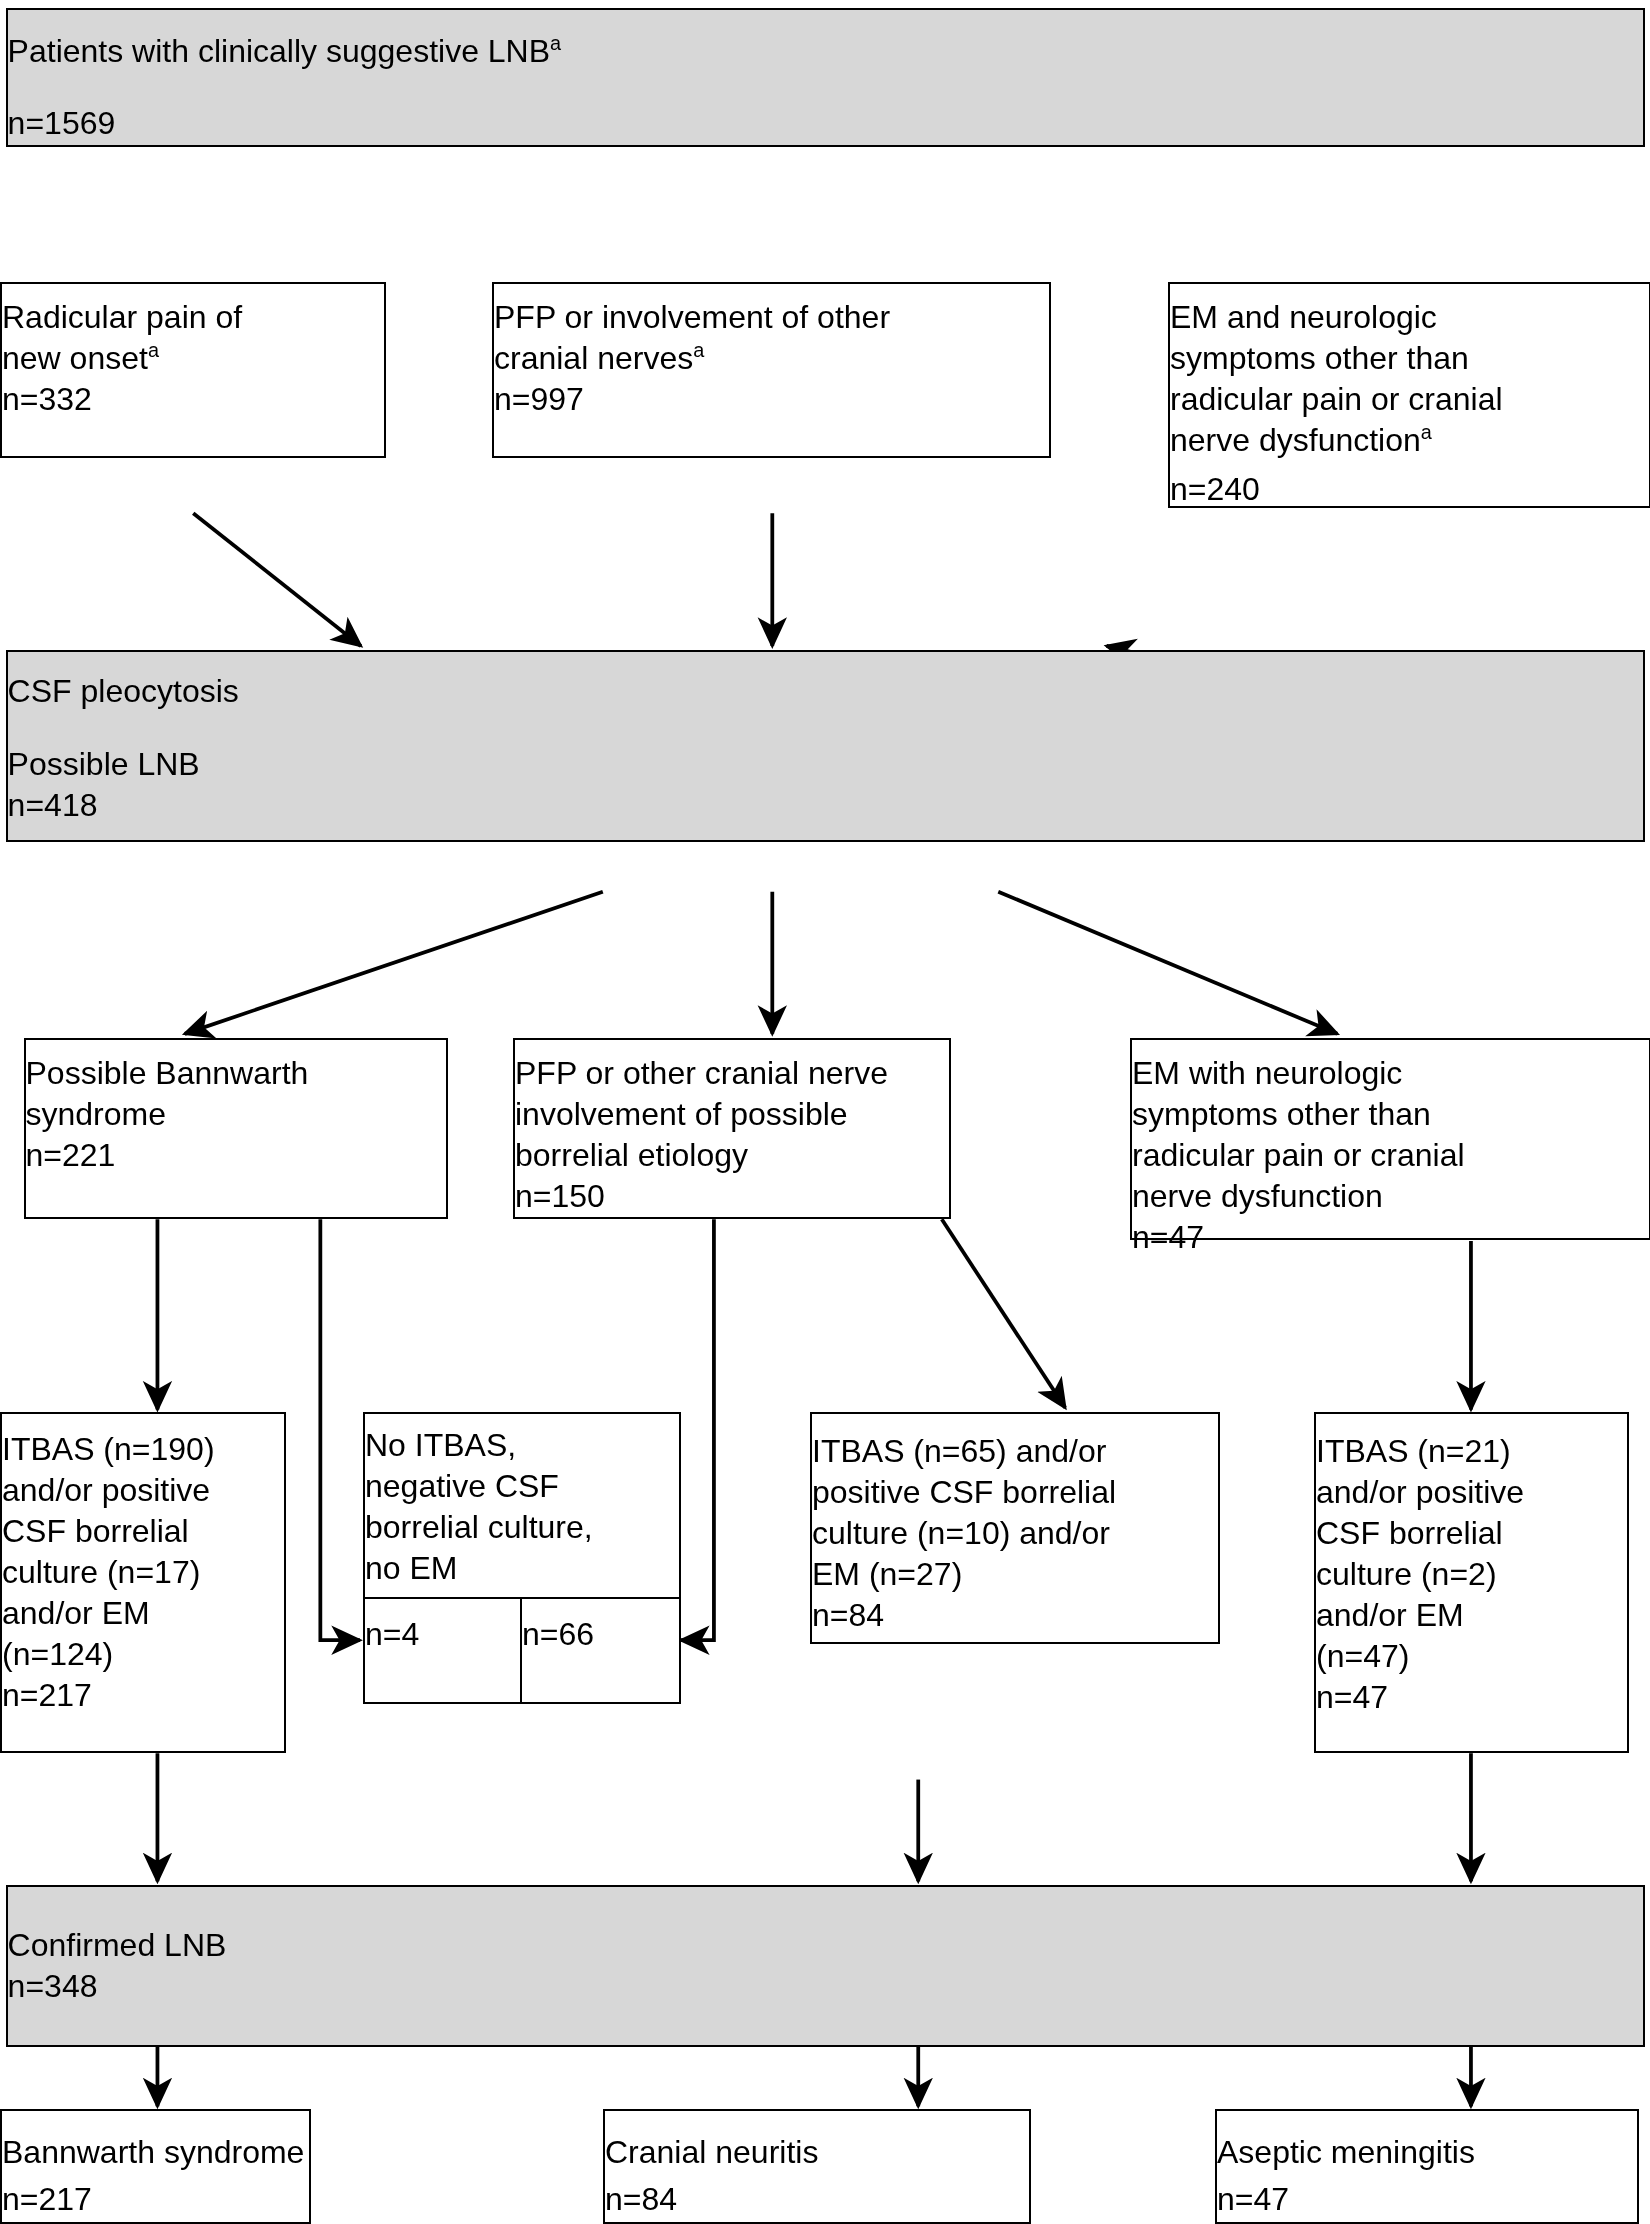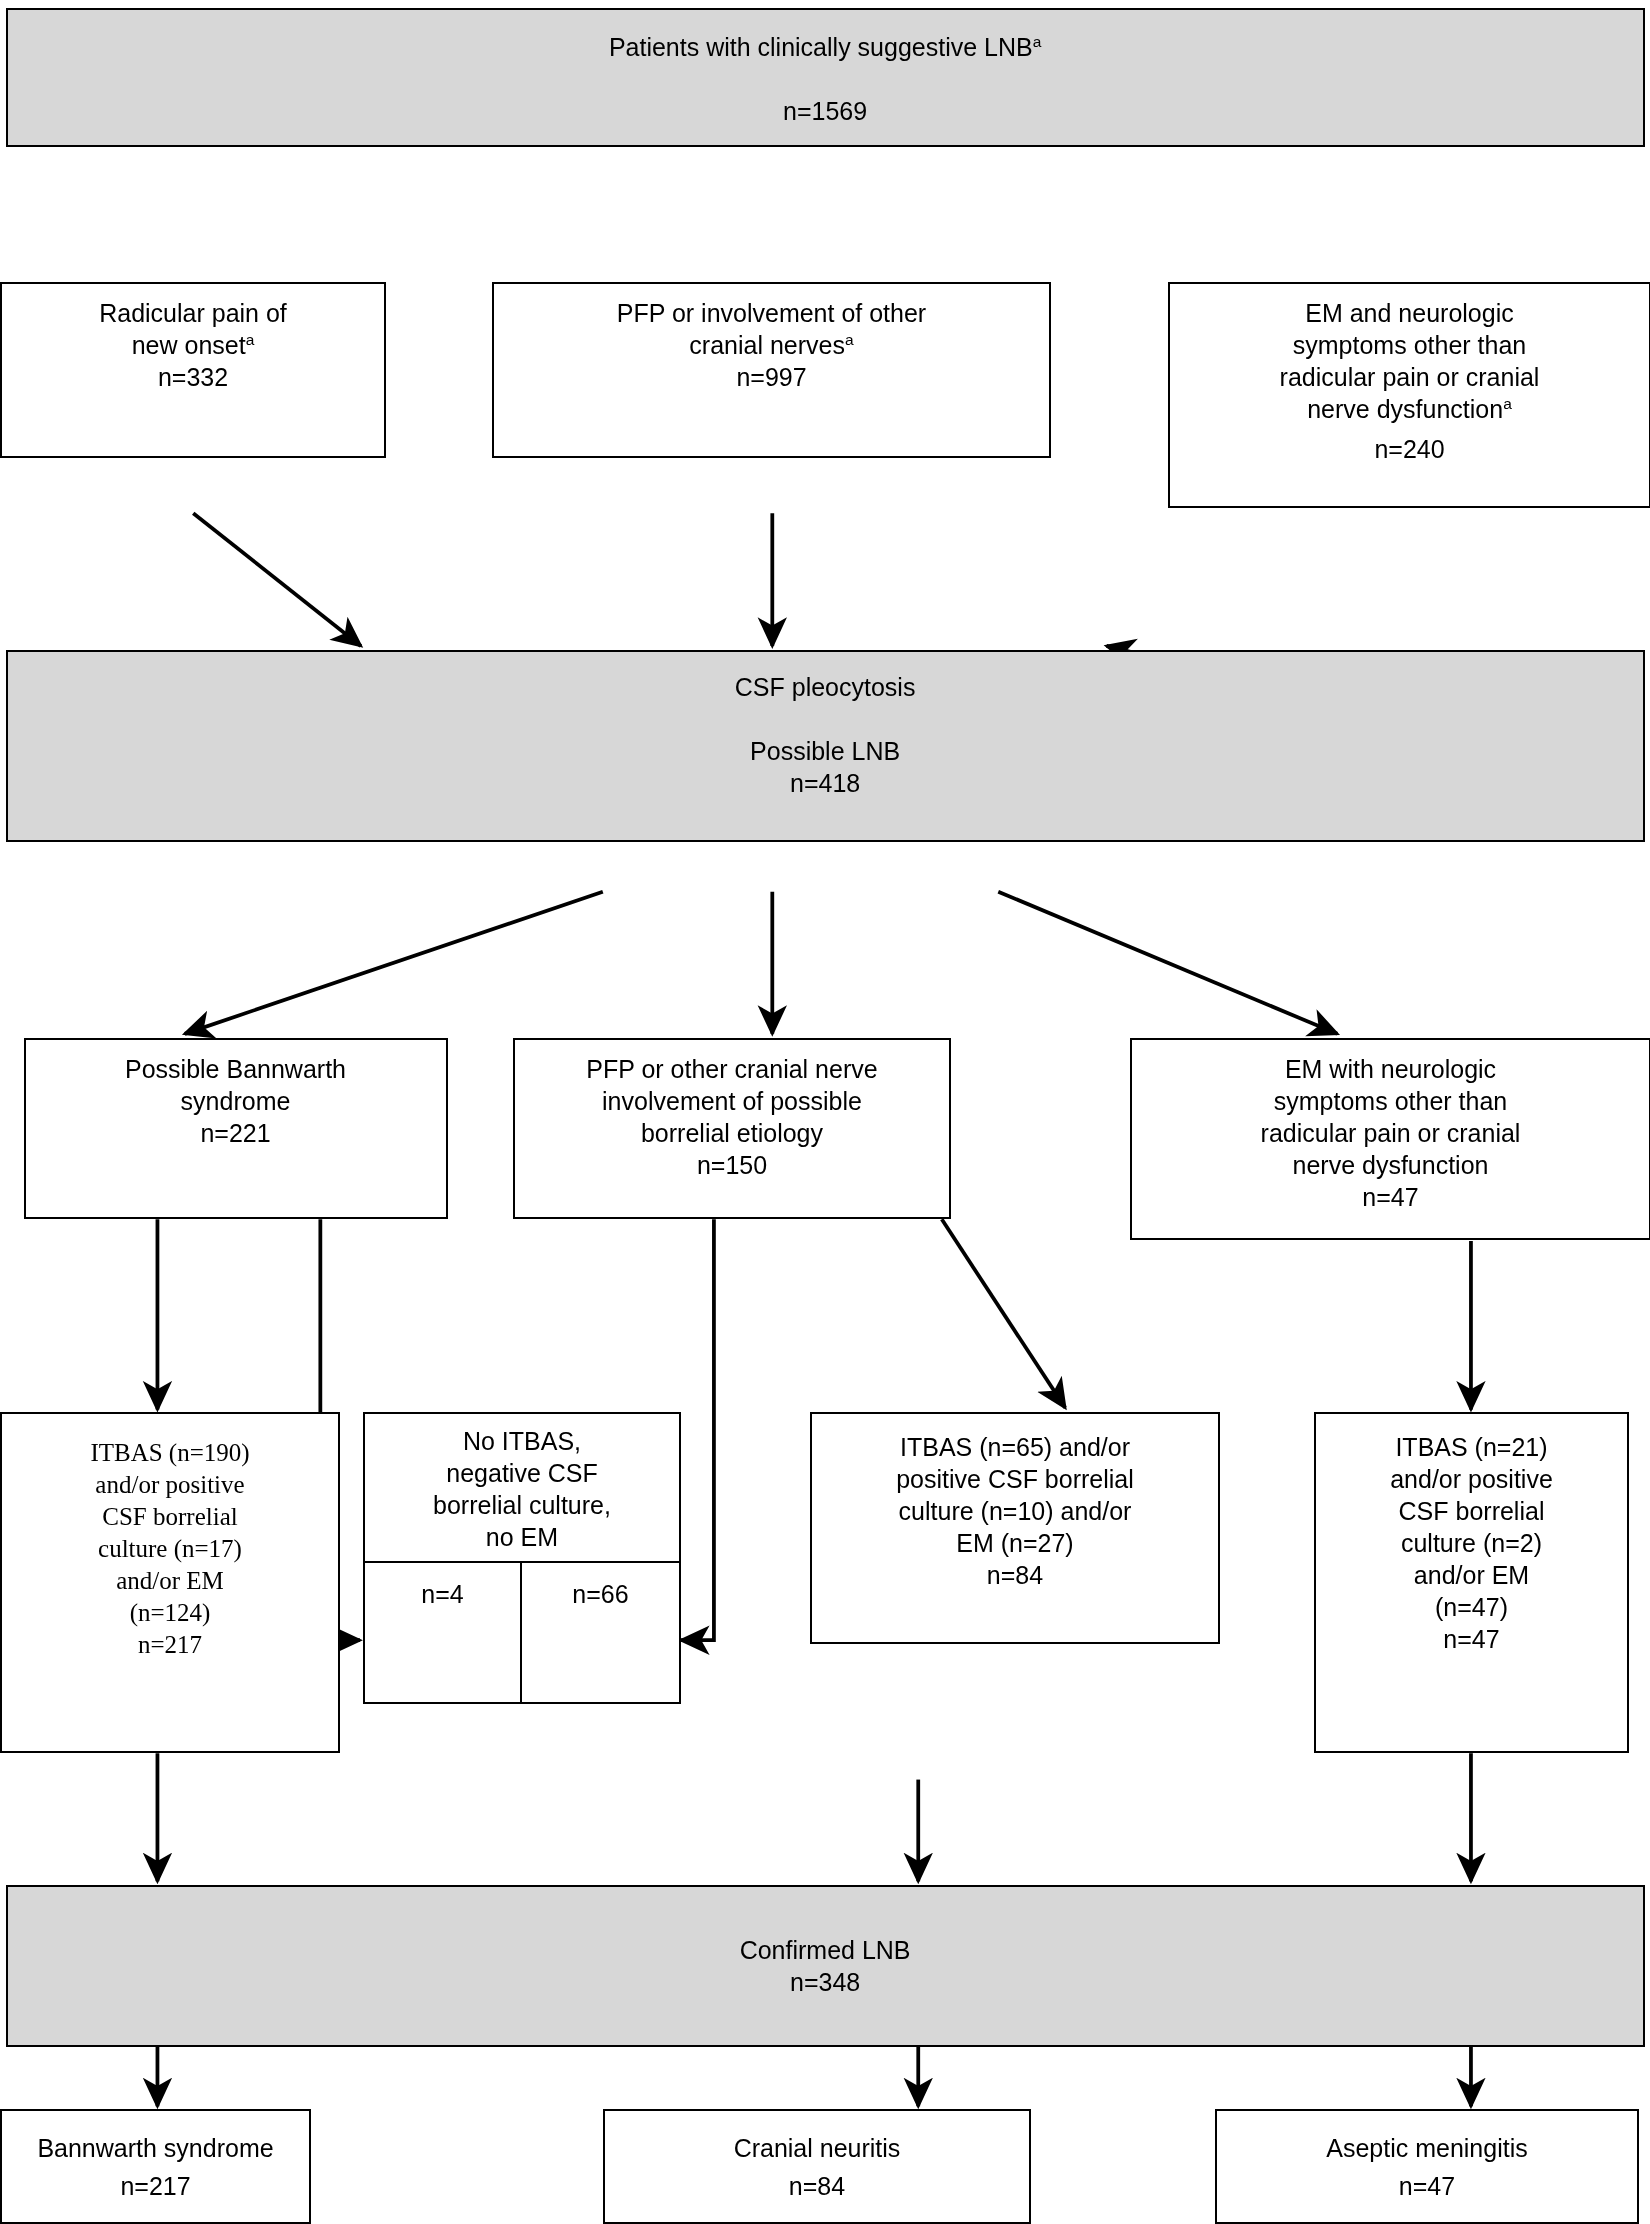--- a/index.html
+++ b/index.html
@@ -31,22 +31,22 @@
   .node {
     position: absolute;
     box-sizing: border-box;
     border: 2.8px solid #000000;
     background: #ffffff;
     z-index: 2;
     display: flex;
     flex-direction: column;
     align-items: center;
     justify-content: flex-start;
-    text-align: center;
-    font-size: 25px;
+    text-align: left;
+    font-size: 32px;
     line-height: 1.28;
     padding-top: 13px;
   }
   .node.shaded {
     background: #d7d7d7;
   }
   .node.center-v {
     justify-content: center;
     padding-top: 0;
   }
@@ -183,21 +183,21 @@
   </div>
 
   <div class="node" style="left:1130px; top:1038px; width:521px; height:202px;">
     <span class="txt">EM with neurologic
 symptoms other than
 radicular pain or cranial
 nerve dysfunction</span>
     <span class="txt">n=47</span>
   </div>
 
-  <div class="node" style="left:0px; top:1412px; width:340px; height:341px; padding-top:23px;font-family:Liberation Serif, serif;">
+  <div class="node" style="left:0px; top:1412px; width:286px; height:341px; padding-top:15px;">
     <span class="txt">ITBAS (n=190)
 and/or positive
 CSF borrelial
 culture (n=17)
 and/or EM
 (n=124)
 n=217</span>
   </div>
 
   <div class="node split-node" style="left:363px; top:1412px; width:318px; height:292px;">

